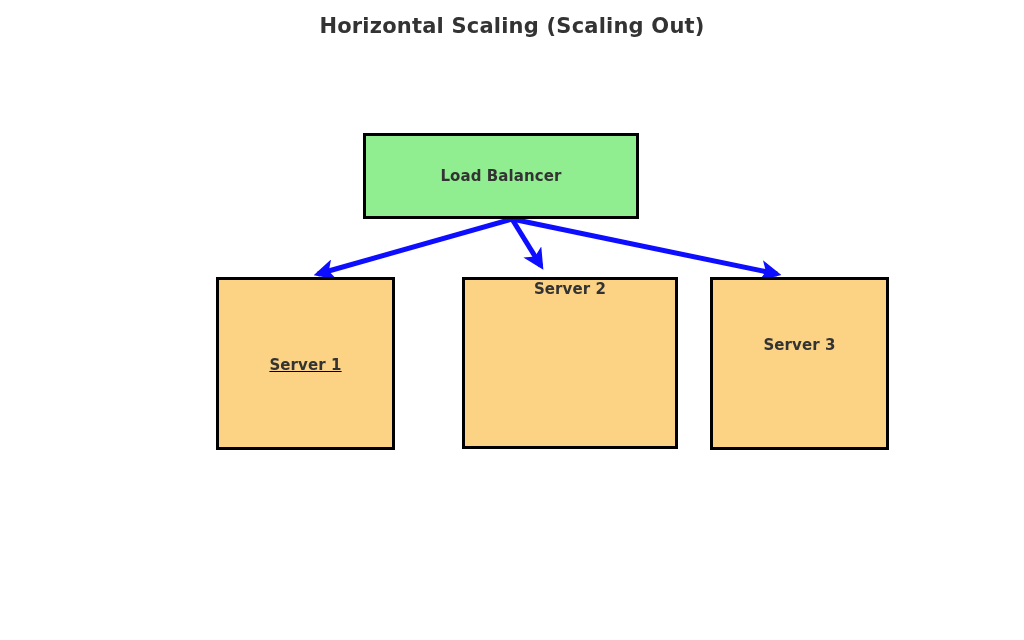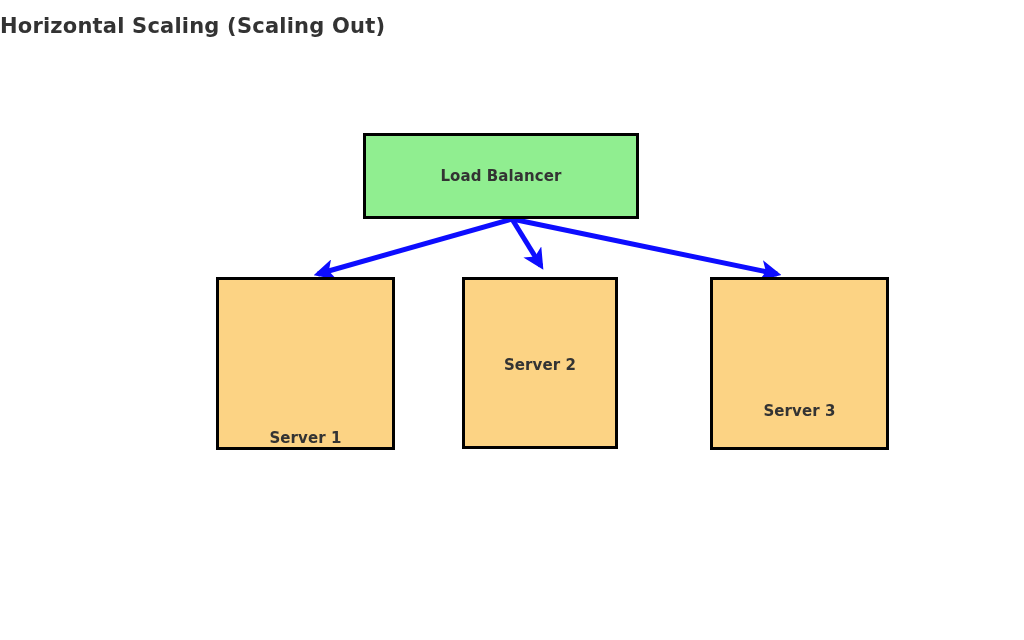--- a/index.html
+++ b/index.html
@@ -17,21 +17,21 @@
     position: relative;
     width: 1024px;
     height: 640px;
     background: #ffffff;
   }
   #diagram-title {
     position: absolute;
     left: 0;
     top: 14px;
     width: 1024px;
-    text-align: left;
+    text-align: center;
     font-size: 21px;
     font-weight: bold;
     color: #333333;
     letter-spacing: 0.2px;
   }
   .node {
     position: absolute;
     box-sizing: border-box;
     border: 3px solid #000000;
     display: flex;
@@ -52,40 +52,40 @@
     width: 276px;
     height: 86px;
     background: #90ee90;
   }
   #node-server-1 {
     left: 216px;
     top: 277px;
     width: 179px;
     height: 173px;
     background: #fcd384;
-    align-items: flex-end;
+    align-items: flex-start;
     padding-top: 76px;
+    text-decoration: underline;
   }
   #node-server-2 {
     left: 462px;
     top: 277px;
-    width: 156px;
+    width: 216px;
     height: 172px;
     background: #fcd384;
     align-items: flex-start;
-    padding-top: 76px;
   }
   #node-server-3 {
     left: 710px;
     top: 277px;
     width: 179px;
     height: 173px;
     background: #fcd384;
-    align-items: center;
-    padding-top: 94px;
+    align-items: flex-start;
+    padding-top: 56px;
   }
   #edges-layer {
     position: absolute;
     left: 0;
     top: 0;
     width: 1024px;
     height: 640px;
     pointer-events: none;
   }
 </style>

